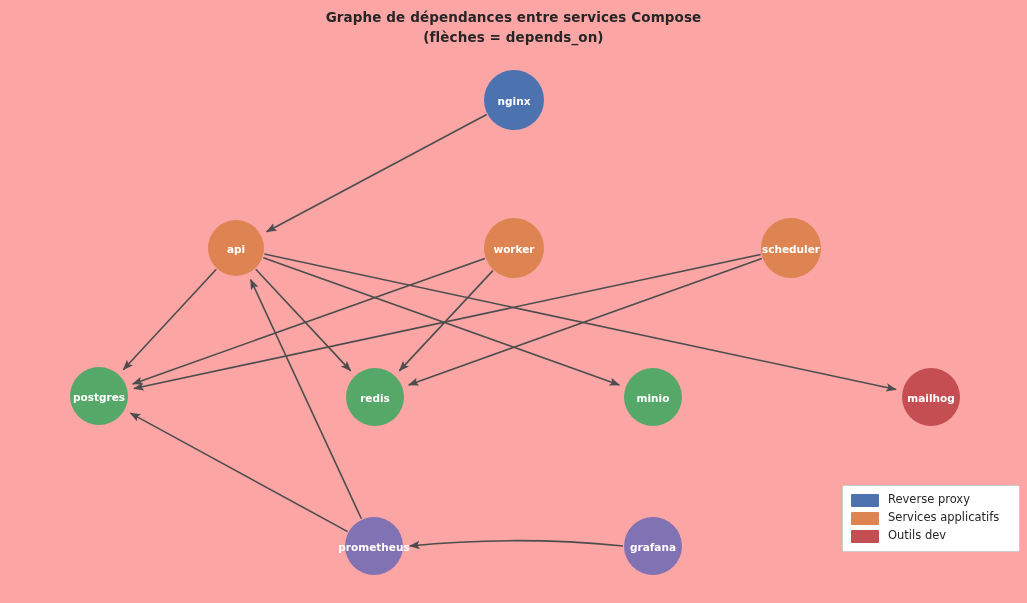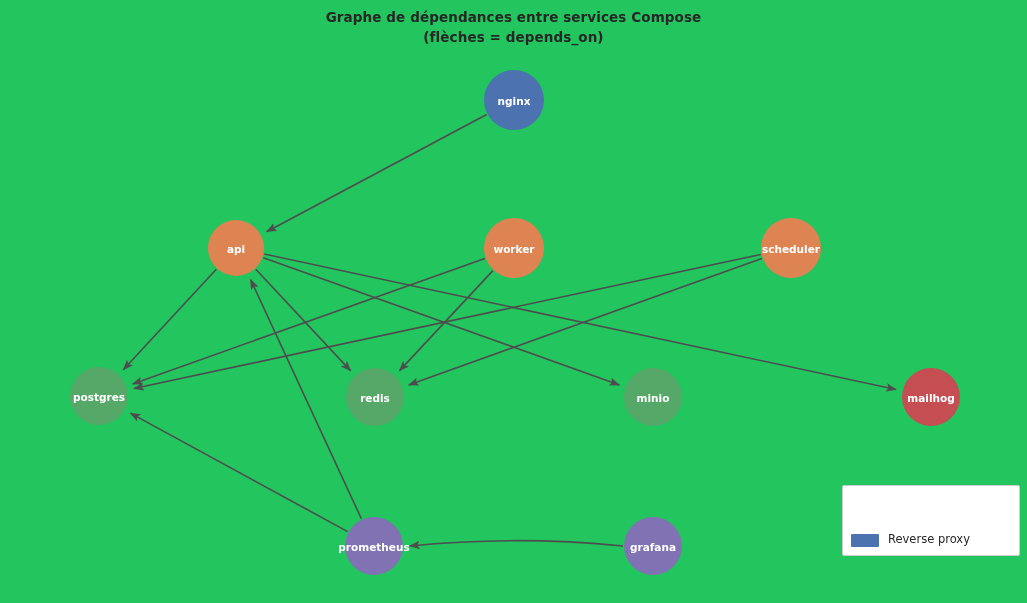--- a/index.html
+++ b/index.html
@@ -1,32 +1,32 @@
 <!DOCTYPE html>
 <html><head>
 <meta charset="utf-8">
 <style>
   html,body{margin:0;padding:0;background:#ffffff;}
   body{width:1027px;height:603px;overflow:hidden;
        font-family:"DejaVu Sans","Liberation Sans",sans-serif;}
-  #figure{position:relative;width:1027px;height:603px;background:#22c55e;}
+  #figure{position:relative;width:1027px;height:603px;background:#fca5a5;}
   #title{position:absolute;left:0;top:8px;width:1027px;text-align:center;
          font-size:13.5px;font-weight:bold;color:#262626;line-height:1.45;
          white-space:pre-line;letter-spacing:.1px;}
   #graph{position:absolute;left:0;top:0;width:1027px;height:603px;}
   .node-label{font-size:10.5px;font-weight:bold;fill:#ffffff;
               font-family:"DejaVu Sans","Liberation Sans",sans-serif;
               text-anchor:middle;dominant-baseline:central;
               paint-order:stroke;}
   .edge{fill:none;stroke:#4d4d4d;stroke-width:1.6;}
   #legend{position:absolute;left:842px;top:485px;width:178px;
           background:#ffffff;border:1px solid #cccccc;border-radius:2px;
           padding:5px 8px 6px 8px;box-sizing:border-box;
           box-shadow:0 0 0 0 rgba(0,0,0,0);}
-  .legend-row{display:flex;align-items:center;height:18px;margin-top:40px;}
+  .legend-row{display:flex;align-items:center;height:18px;}
   .legend-swatch{width:26px;height:11px;margin-right:9px;flex:0 0 auto;
                  border:1px solid rgba(255,255,255,0);border-radius:1px;}
   .legend-text{font-size:11.5px;color:#262626;line-height:1;white-space:nowrap;}
 </style>
 </head>
 <body>
 
 <div id="figure">
 
   <div id="title">Graphe de dépendances entre services Compose
@@ -94,15 +94,23 @@
           <text x="653" y="546.5" class="node-label">grafana</text>
         </g>
       </g>
   </svg>
 
   <div id="legend">
       <div class="legend-row">
         <span class="legend-swatch" style="background: rgb(76, 114, 176);"></span>
         <span class="legend-text">Reverse proxy</span>
       </div>
+      <div class="legend-row">
+        <span class="legend-swatch" style="background: rgb(221, 132, 82);"></span>
+        <span class="legend-text">Services applicatifs</span>
+      </div>
+      <div class="legend-row">
+        <span class="legend-swatch" style="background: rgb(196, 78, 82);"></span>
+        <span class="legend-text">Outils dev</span>
+      </div>
     </div>
 
 </div>
 
 </body></html>

